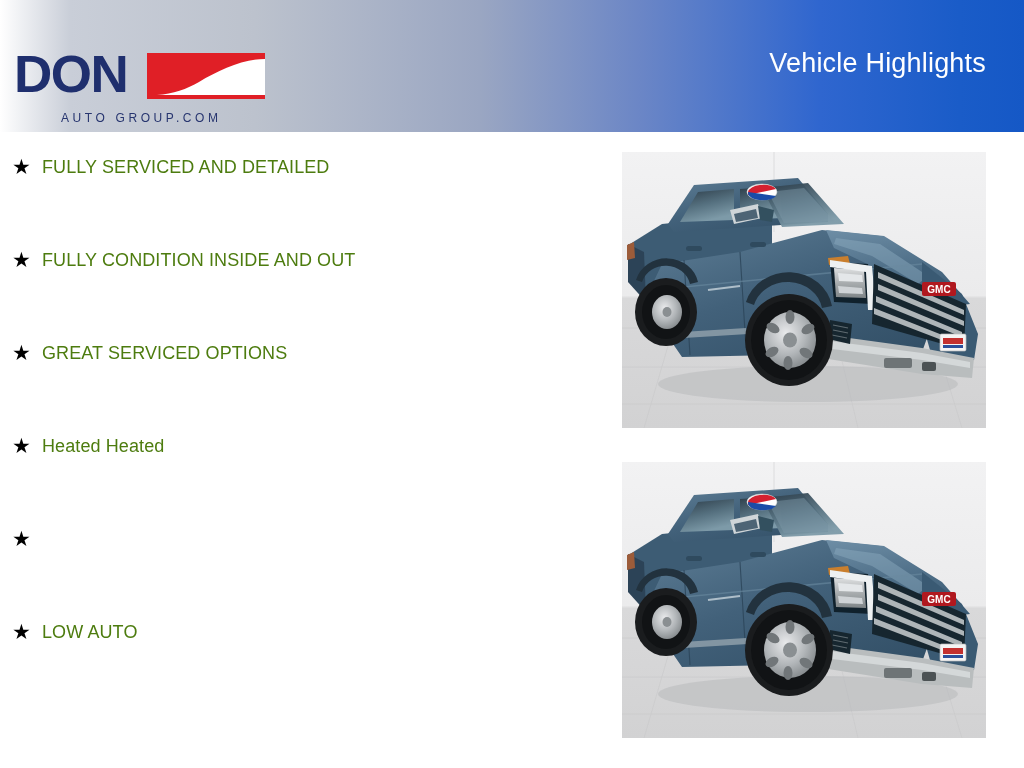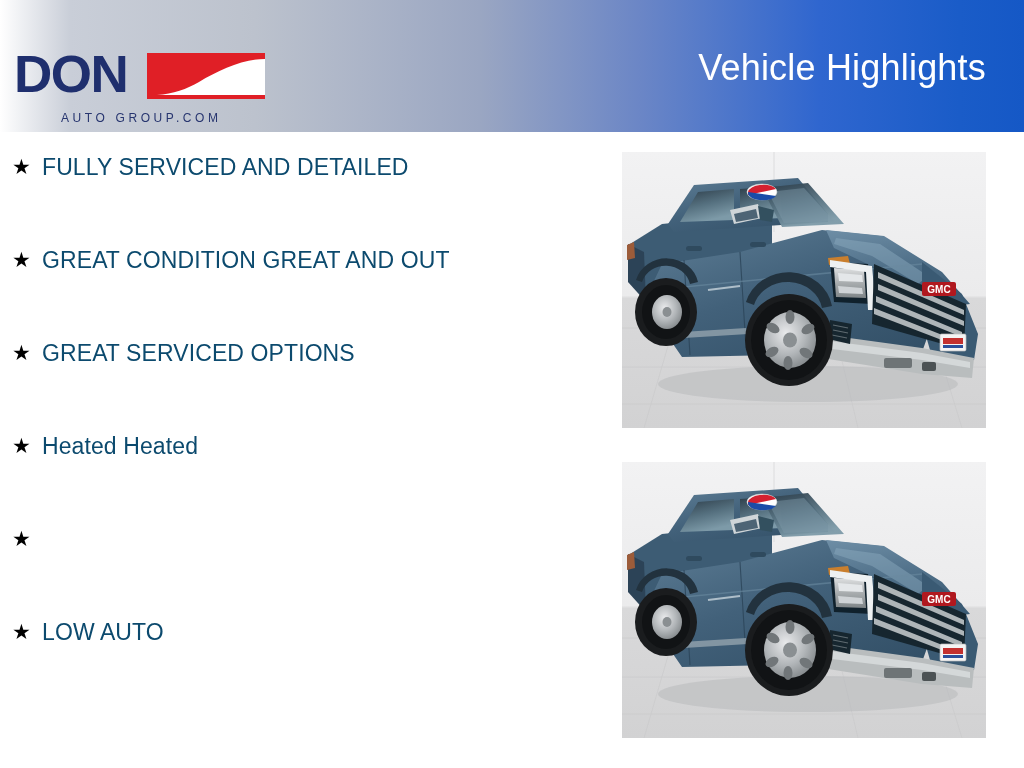--- a/index.html
+++ b/index.html
@@ -36,21 +36,21 @@
                 #2f66cf 820px,
                 #1a5cc8 960px,
                 #1558c6 1024px);
     overflow: hidden;
   }
   .header-title {
     position: absolute;
     right: 38px;
     top: 50px;
     color: #ffffff;
-    font-size: 36px;
+    font-size: 27px;
     font-weight: 400;
     letter-spacing: 0.2px;
     line-height: 1;
     white-space: nowrap;
   }
 
   
   .logo {
     position: absolute;
     left: 14px;
@@ -130,23 +130,23 @@
   .bullet-star {
     flex: 0 0 auto;
     width: 30px;
     font-size: 21px;
     line-height: 34px;
     color: #000000;
     text-align: left;
   }
   .bullet-text {
     flex: 1 1 auto;
-    font-size: 23px;
+    font-size: 18px;
     line-height: 34px;
-    color: #0c4a6e;
+    color: #4d7c0f;
     letter-spacing: 0.1px;
     max-width: 470px;
   }
 
   
   .vehicle-img {
     position: absolute;
     left: 622px;
     width: 364px;
     height: 276px;
@@ -183,21 +183,21 @@
 
   <div class="highlights">
 
     <div class="bullet">
       <span class="bullet-star">★</span>
       <span class="bullet-text">FULLY SERVICED AND DETAILED</span>
     </div>
 
     <div class="bullet">
       <span class="bullet-star">★</span>
-      <span class="bullet-text">GREAT CONDITION GREAT AND OUT</span>
+      <span class="bullet-text">FULLY CONDITION INSIDE AND OUT</span>
     </div>
 
     <div class="bullet">
       <span class="bullet-star">★</span>
       <span class="bullet-text">GREAT SERVICED OPTIONS</span>
     </div>
 
     <div class="bullet">
       <span class="bullet-star">★</span>
       <span class="bullet-text">Heated Heated</span>

